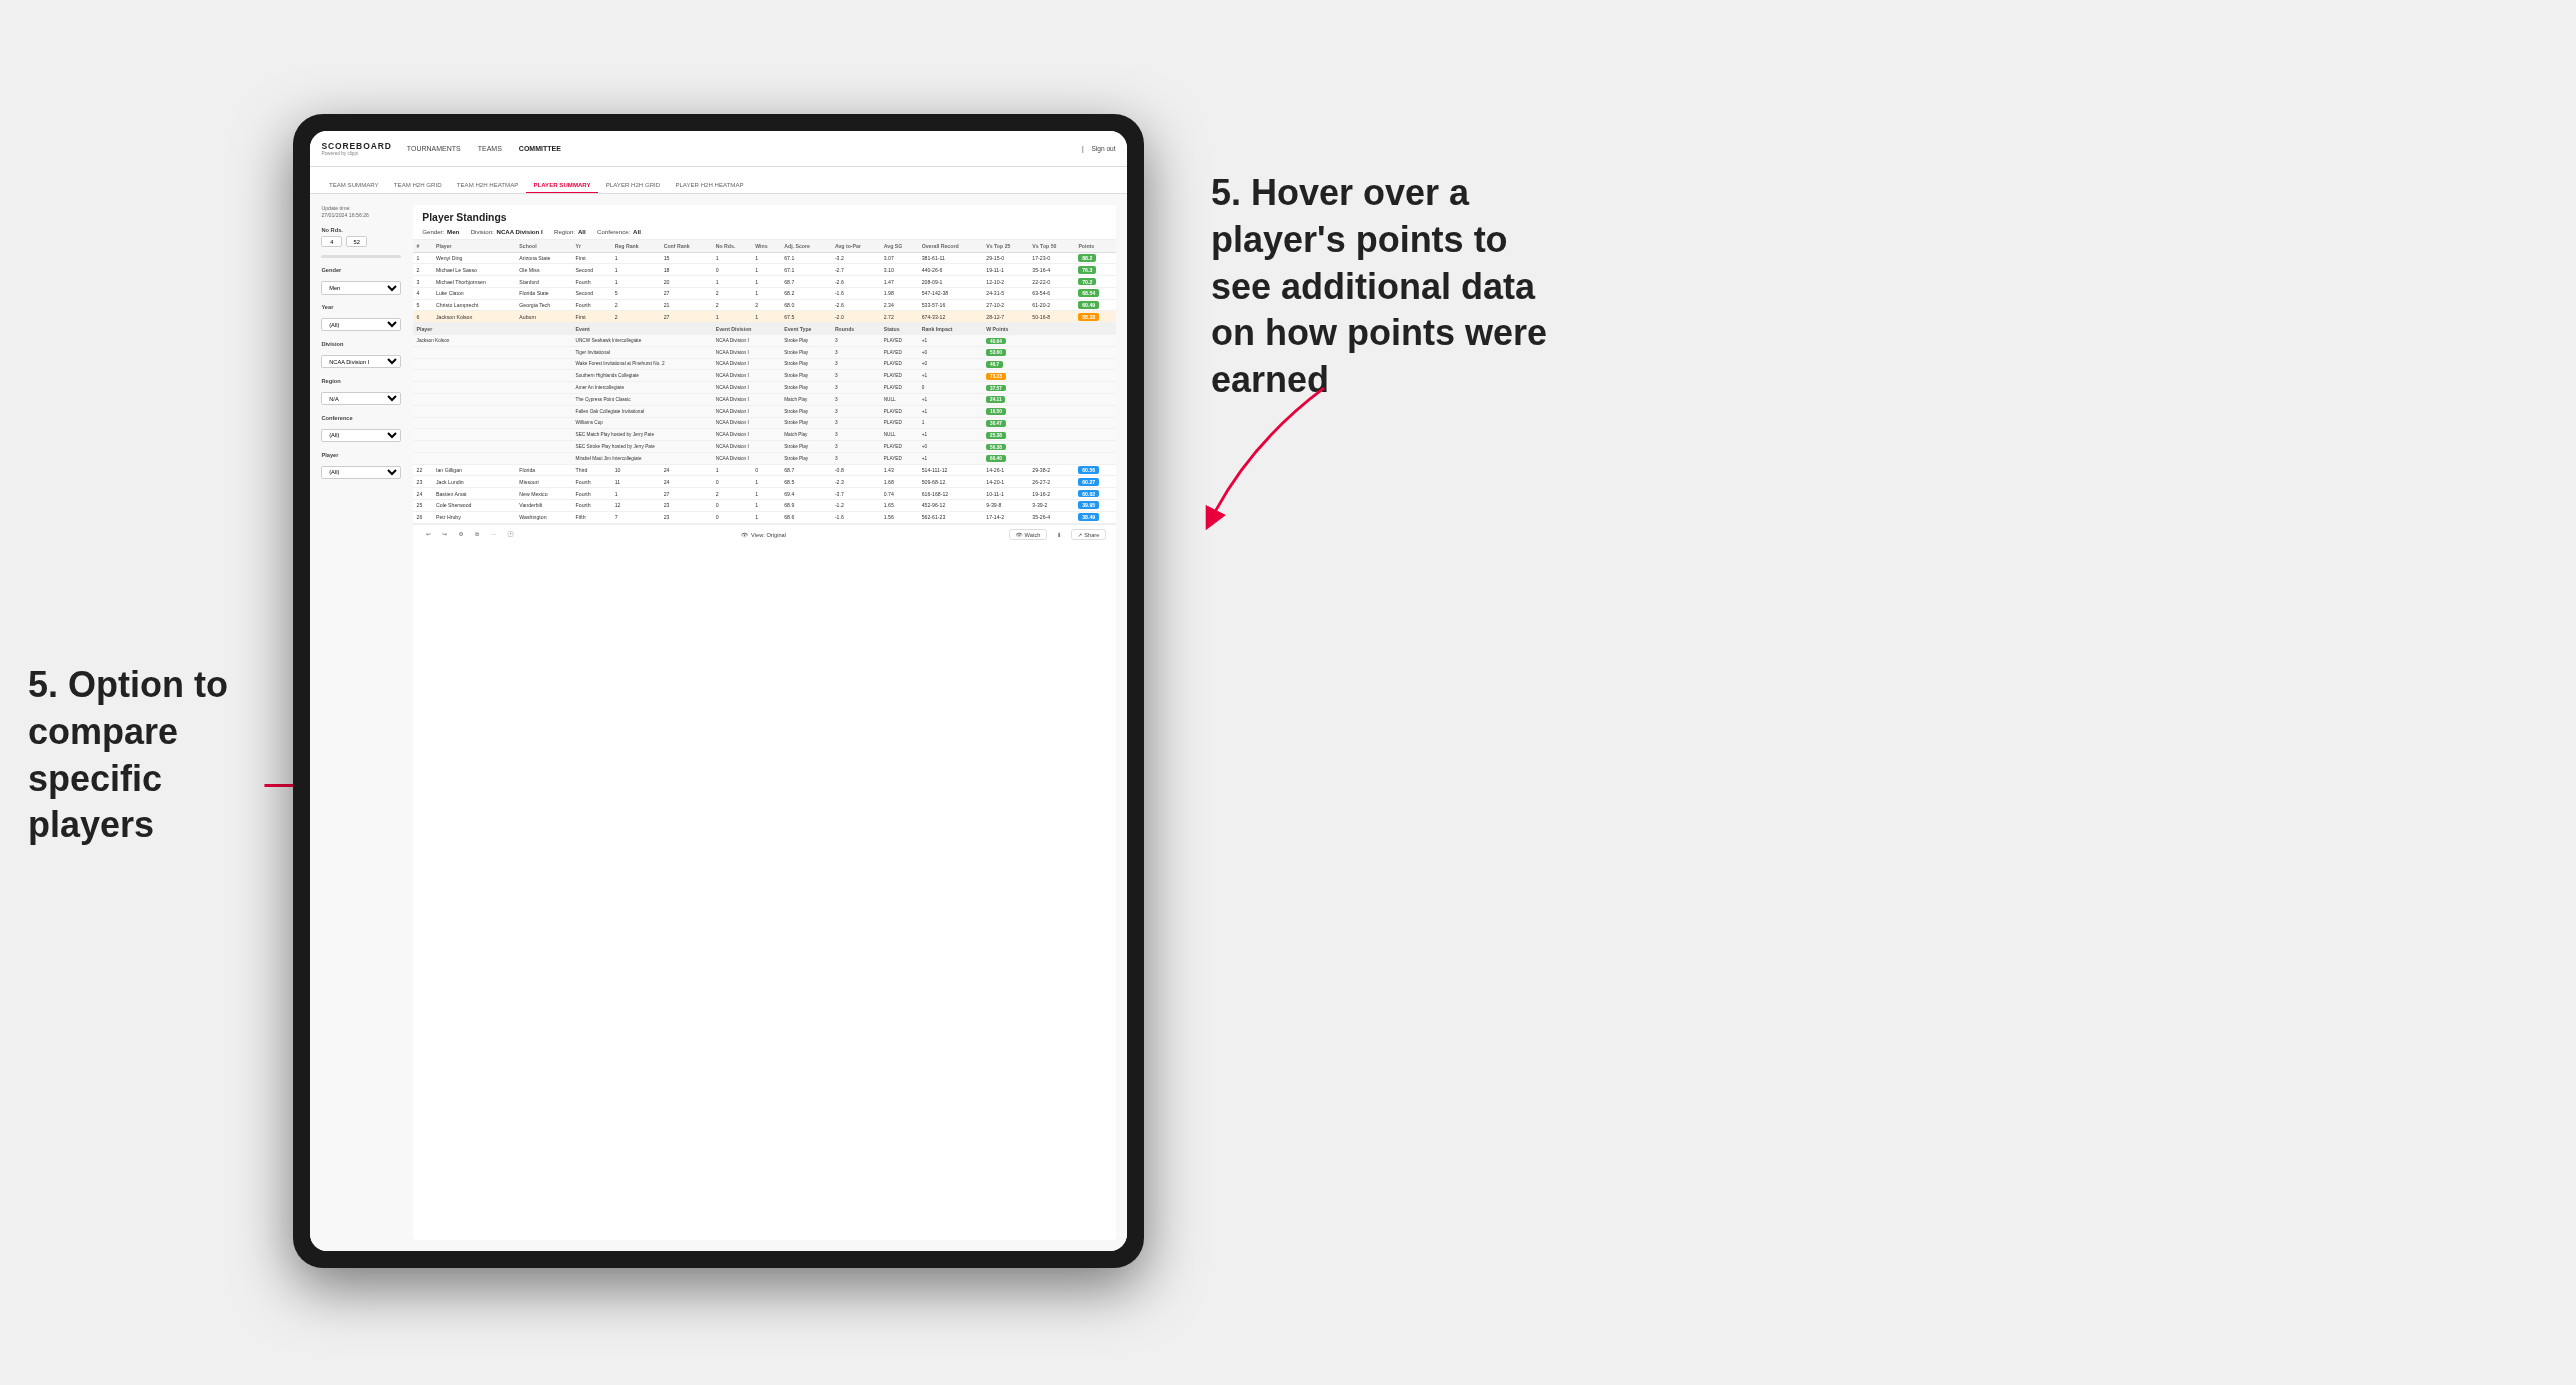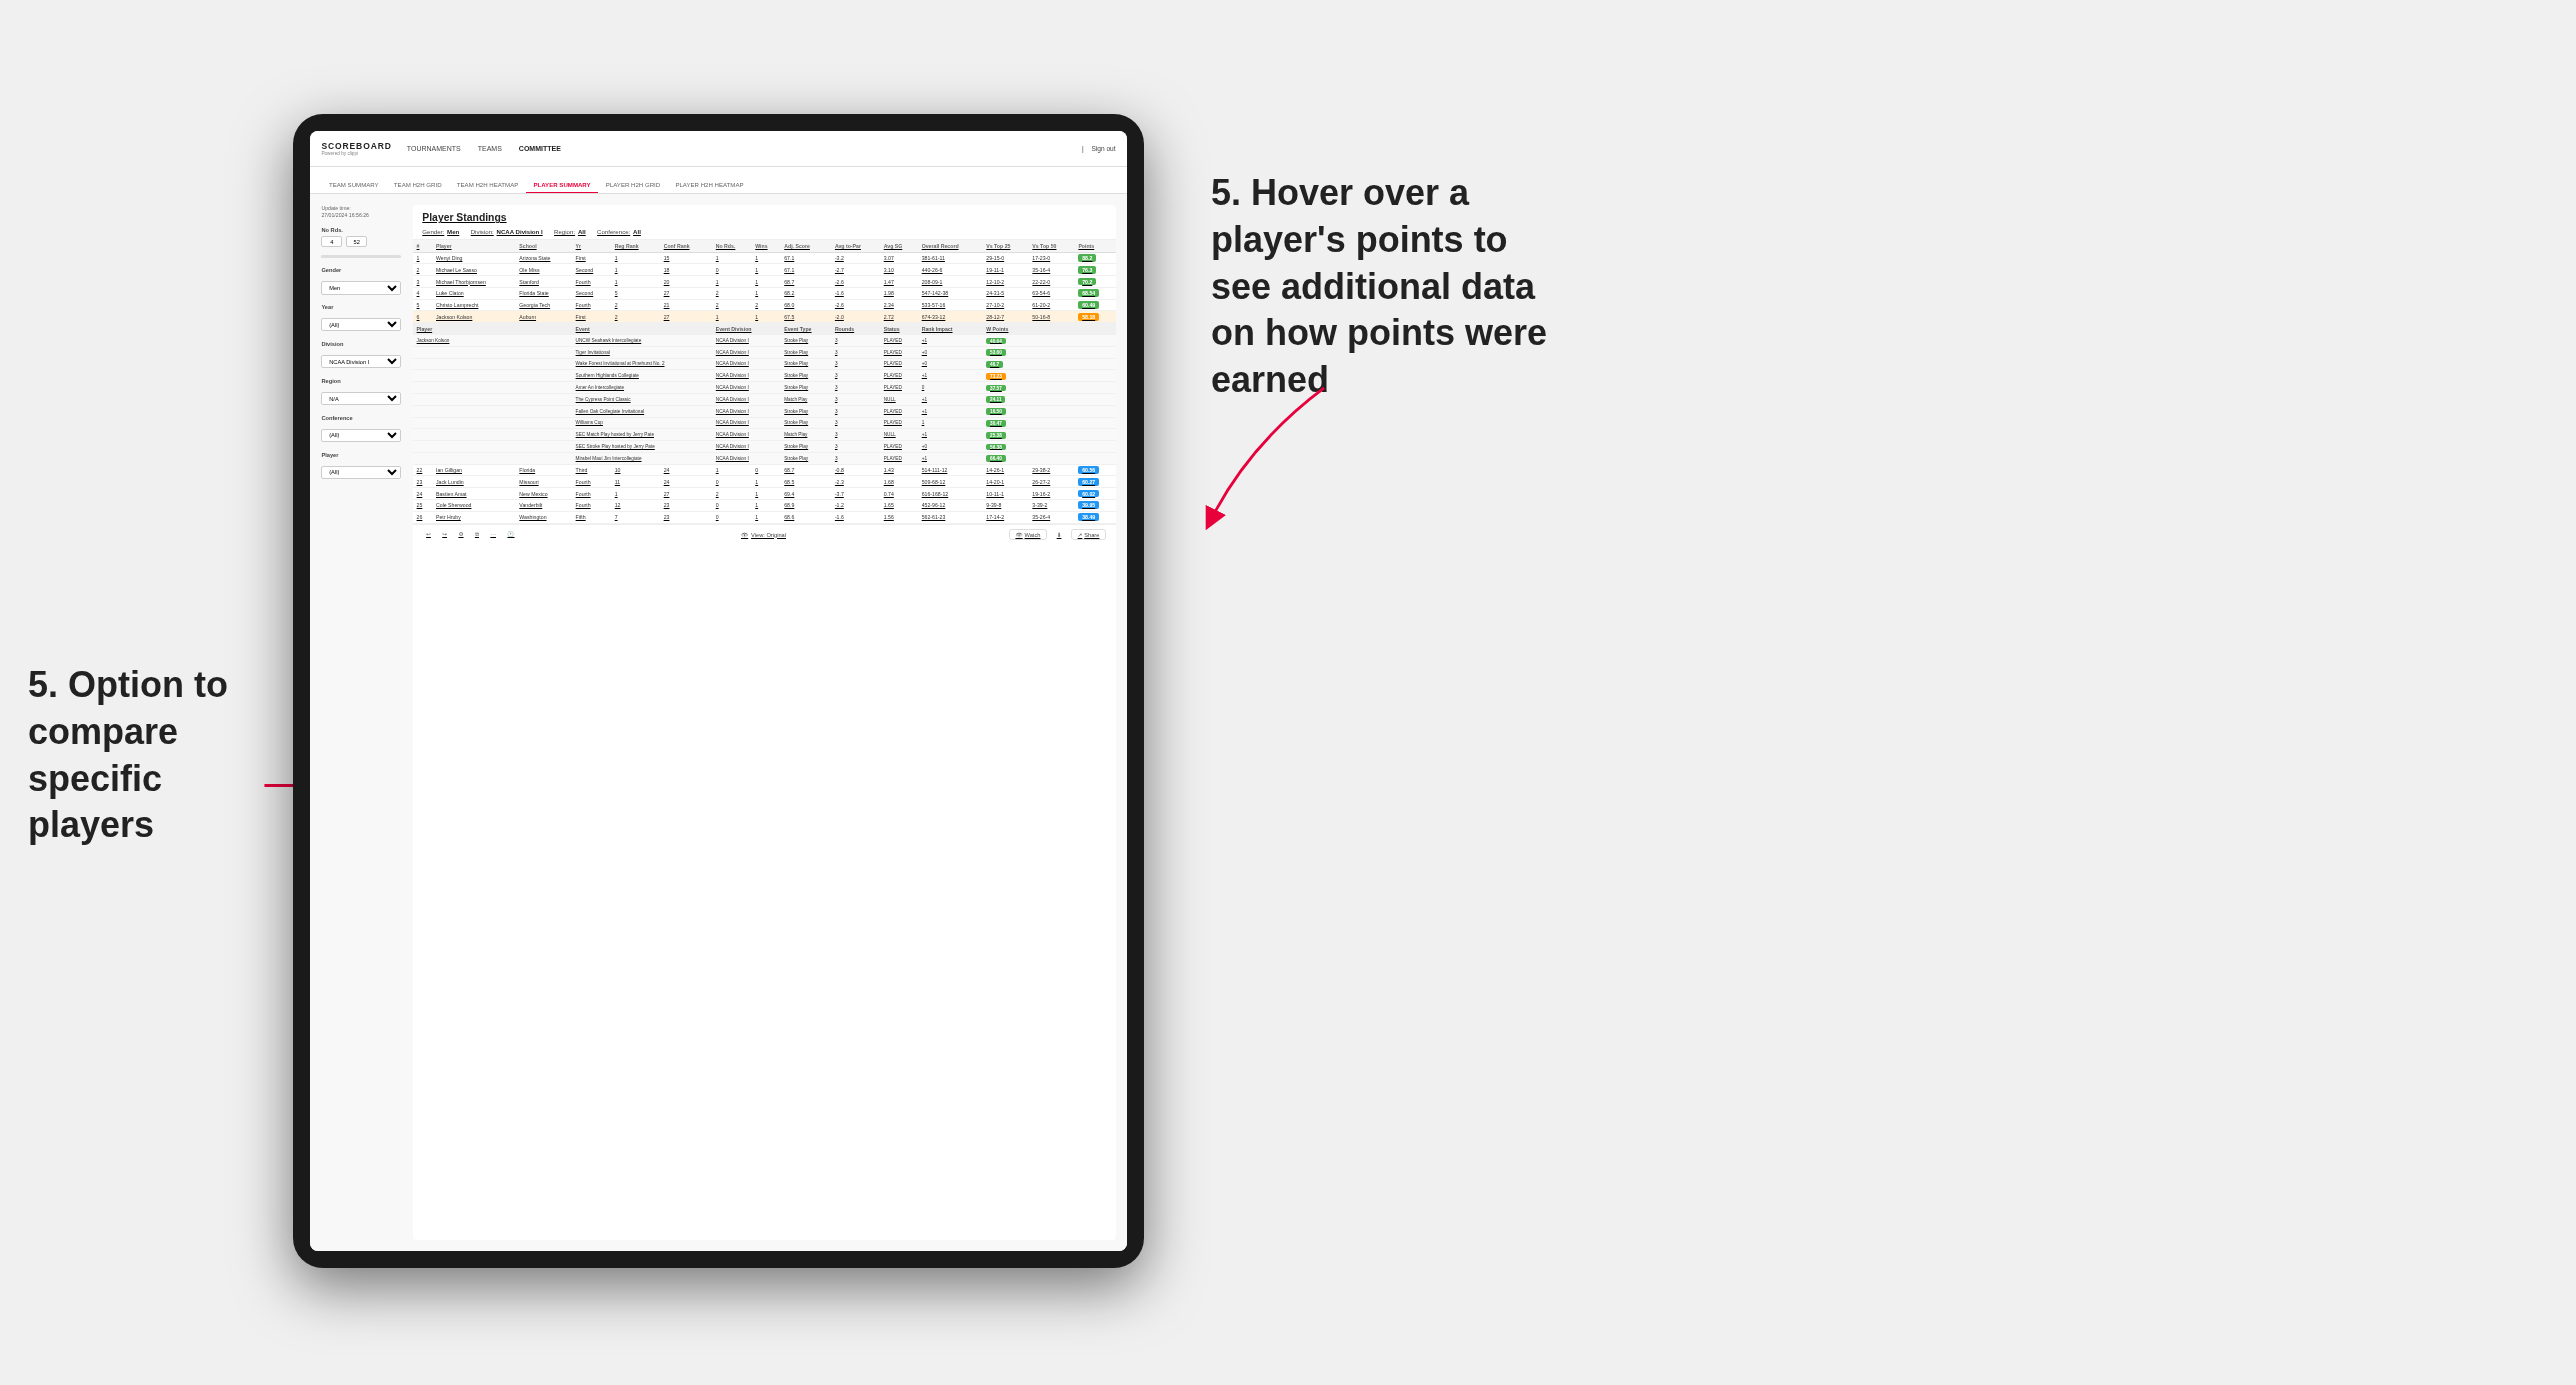--- a/index.html
+++ b/index.html
@@ -22,21 +22,21 @@
       background: #1a1a1a;
       border-radius: 30px;
       box-shadow: 0 19px 57px rgba(0,0,0,0.5);
       padding: 17px;
     }
 
     .tablet-screen {
       width: 100%;
       height: 100%;
       background: #fff;
-      border-radius: 8px;
+      border-radius: 17px;
       overflow: hidden;
       display: flex;
       flex-direction: column;
     }
 
     
     .top-nav {
       display: flex;
       align-items: center;
       background: #fff;
@@ -187,21 +187,20 @@
       background: #ddd;
       border-radius: 1.9px;
     }
 
     
     .content-panel {
       flex: 1;
       background: #fff;
       border-radius: 3.8px;
       overflow: auto;
-      text-decoration: underline;
     }
 
     .standings-header {
       padding: 7.6px 9.5px 3.8px;
       border-bottom: 0.9px solid #eee;
     }
 
     .standings-title {
       font-size: 10.4px;
       font-weight: bold;

